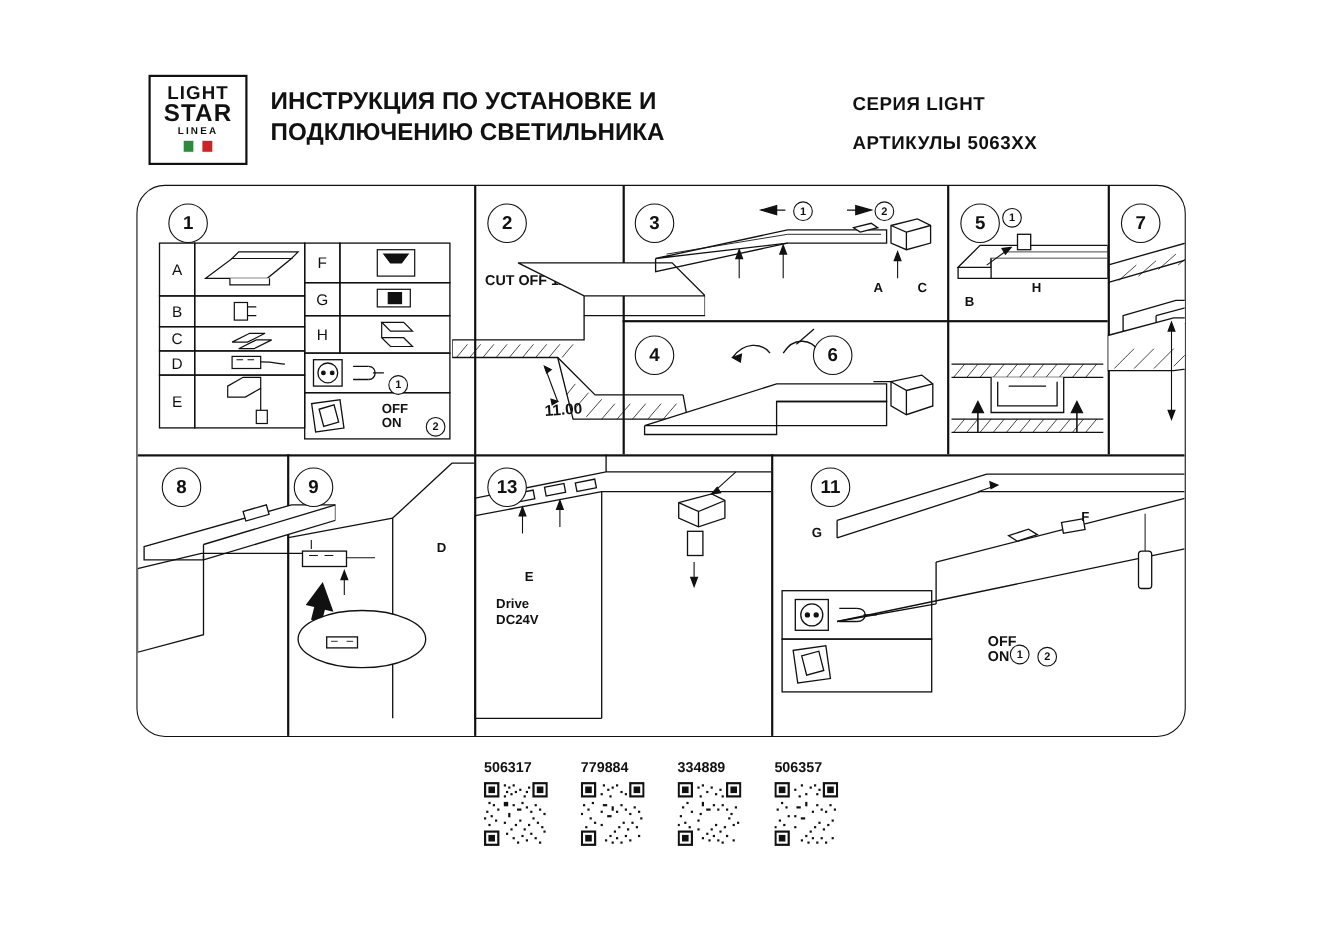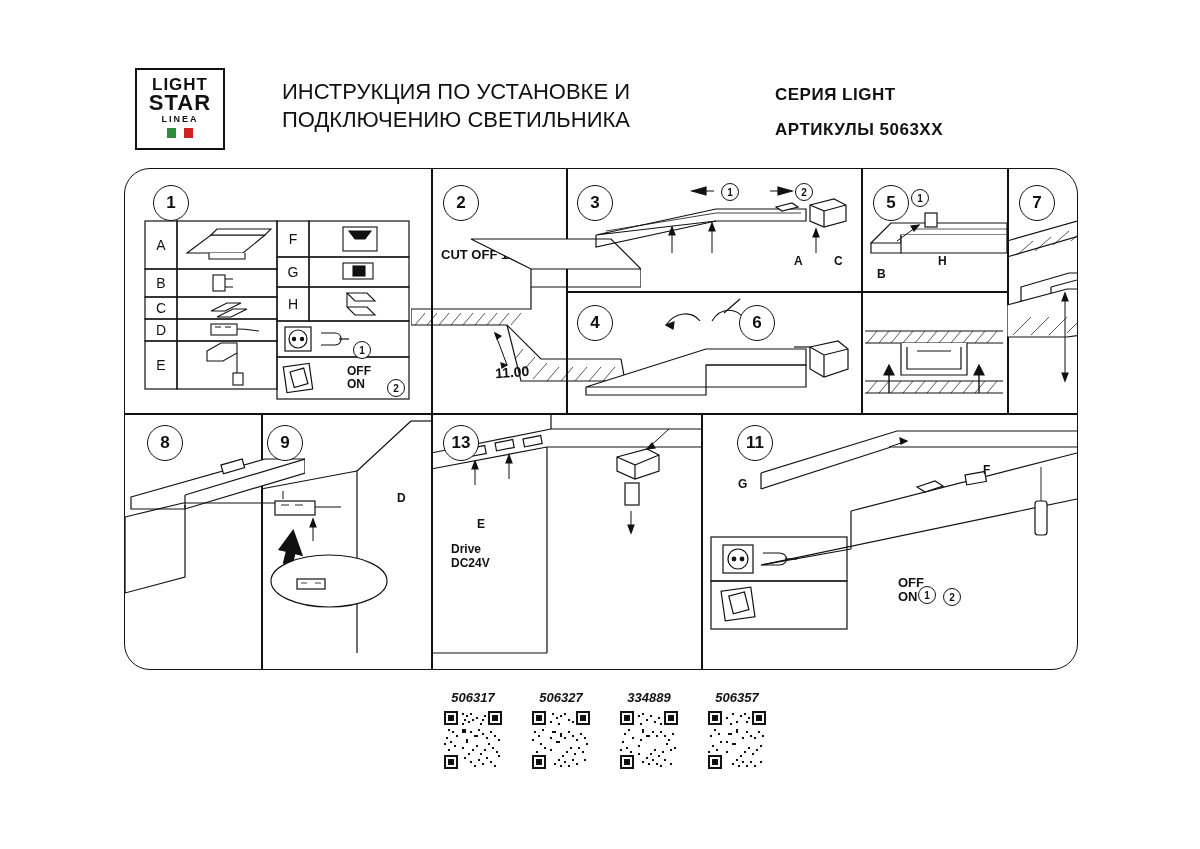--- a/index.html
+++ b/index.html
@@ -1,29 +1,29 @@
 <!DOCTYPE html>
 <html><head>
 <meta charset="utf-8">
 <style>
   html,body{margin:0;padding:0;background:#ffffff;}
   body{width:1200px;height:849px;font-family:"Liberation Sans",sans-serif;color:#111;overflow:hidden;}
   .page{position:relative;width:1200px;height:849px;}
 
   
-  .header{position:absolute;left:0;top:30px;width:1200px;height:110px;text-align:center;}
+  .header{position:absolute;left:0;top:30px;width:1200px;height:110px;}
   .logo{position:absolute;left:135px;top:38px;width:90px;height:82px;border:2px solid #111;box-sizing:border-box;
         display:flex;flex-direction:column;align-items:center;justify-content:flex-start;padding-top:6px;}
   .logo .l1{font-size:17px;font-weight:bold;letter-spacing:1px;line-height:18px;}
   .logo .l2{font-size:22px;font-weight:bold;letter-spacing:1px;line-height:18px;}
   .logo .l3{font-size:9px;font-weight:bold;letter-spacing:2px;line-height:14px;}
   .logo .flag{width:26px;height:10px;display:flex;margin-top:2px;}
   .logo .flag i{flex:1;display:block;}
 
-  .title{position:absolute;left:246px;top:48px;width:420px;font-size:22px;font-weight:normal;line-height:28px;}
+  .title{position:absolute;left:246px;top:48px;width:420px;font-size:22px;font-weight:bold;line-height:28px;}
   .series{position:absolute;left:775px;top:55px;font-size:17px;font-weight:bold;letter-spacing:.5px;}
   .articles{position:absolute;left:775px;top:90px;font-size:17px;font-weight:bold;letter-spacing:.5px;}
 
   
   .frame{position:absolute;left:124px;top:168px;width:952px;height:500px;border:1.6px solid #111;border-radius:26px;overflow:hidden;}
   .frame .v,.frame .h{position:absolute;background:#111;}
   .frame .v{width:1.6px;}
   .frame .h{height:1.6px;}
 
   .step{position:absolute;width:34px;height:34px;border:1.6px solid #111;border-radius:50%;
@@ -39,21 +39,21 @@
   .icon-svg{display:block;}
 
   
   .txt{position:absolute;font-size:12px;}
   .b{font-weight:bold;}
 
   .onoff{font-size:12px;font-weight:bold;line-height:13px;}
 
   
   .codes{position:absolute;left:440px;top:690px;width:330px;display:flex;justify-content:space-between;}
-  .codeitem{width:66px;text-align:center;font-style:italic;}
+  .codeitem{width:66px;}
   .codeitem .num{font-size:13px;font-weight:bold;margin-bottom:6px;}
   .qr{width:58px;height:58px;margin:0 auto;}
 </style>
 </head>
 <body>
 
 <div class="page">
 
   <div class="header">
 
@@ -512,21 +512,21 @@
             <rect x="19" y="26" width="1" height="1"></rect>
             <rect x="21" y="23" width="1" height="1"></rect>
           <rect x="23" y="25" width="1" height="1"></rect>
             <rect x="25" y="27" width="1" height="1"></rect>
             <rect x="27" y="22" width="1" height="1"></rect>
             <rect x="9" y="18" width="1" height="1"></rect>
         </g>
       </svg>
     </div>
     <div class="codeitem">
-      <div class="num">506327</div>
+      <div class="num">779884</div>
       <svg class="qr" viewBox="0 0 29 29">
         <rect width="29" height="29" fill="#fff"></rect>
         <g fill="#111">
           <rect x="0" y="0" width="7" height="7"></rect>
             <rect x="1" y="1" width="5" height="5" fill="#fff"></rect>
             <rect x="2" y="2" width="3" height="3"></rect>
           <rect x="22" y="0" width="7" height="7"></rect>
             <rect x="23" y="1" width="5" height="5" fill="#fff"></rect>
             <rect x="24" y="2" width="3" height="3"></rect>
           <rect x="0" y="22" width="7" height="7"></rect>

